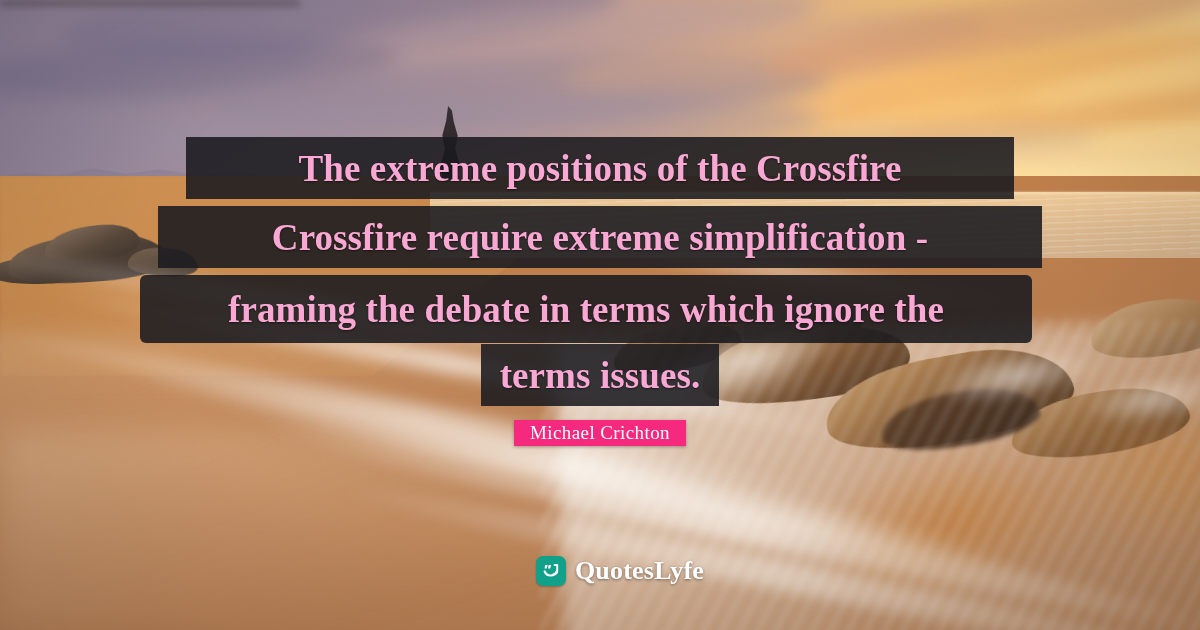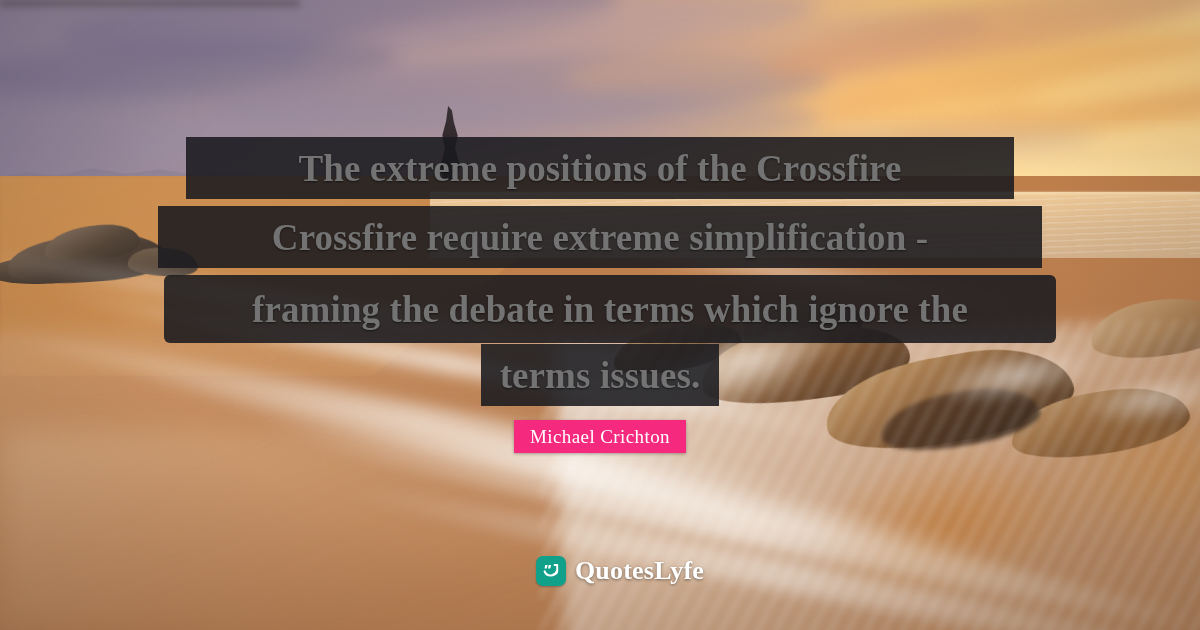--- a/index.html
+++ b/index.html
@@ -270,37 +270,37 @@
   }
 
   
   .quote-block {
     position:absolute; left:0; top:0; width:1200px;
   }
   .qline {
     position:absolute;
     display:flex; align-items:center; justify-content:center;
     background:rgba(26,26,31,.88);
-    color:#737373;
+    color:#f9a8d4;
     font-family:"Liberation Serif", serif;
     font-weight:700;
     font-size:37px;
     line-height:1;
     letter-spacing:.1px;
     white-space:nowrap;
     text-shadow:0 1px 2px rgba(0,0,0,.5);
   }
   .ql1 { left:186px; top:137px; width:828px; height:62px; }
   .ql2 { left:158px; top:206px; width:884px; height:62px; }
-  .ql3 { left:164px; top:275px; width:892px; height:68px;border-radius:6px; }
+  .ql3 { left:140px; top:275px; width:892px; height:68px;border-radius:6px; }
   .ql4 { left:481px; top:344px; width:238px; height:62px; }
 
   .attrib {
     position:absolute; left:514px; top:420px;
-    width:172px; height:33px;
+    width:172px; height:26px;
     display:flex; align-items:center; justify-content:center;
     background:#f52a7f;
     color:#ffffff;
     font-family:"Liberation Serif", serif;
     font-size:19px;
     font-weight:400;
     letter-spacing:.4px;
     white-space:nowrap;
     box-shadow:0 1px 3px rgba(0,0,0,.3);
   }

